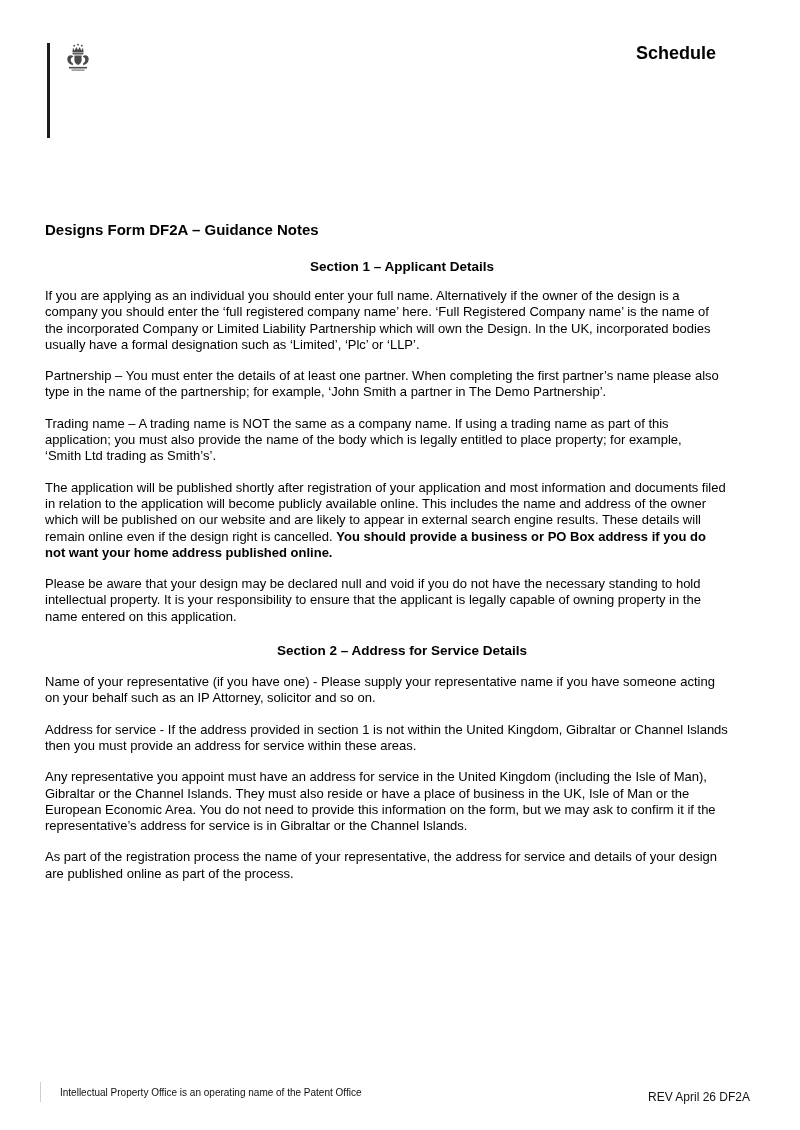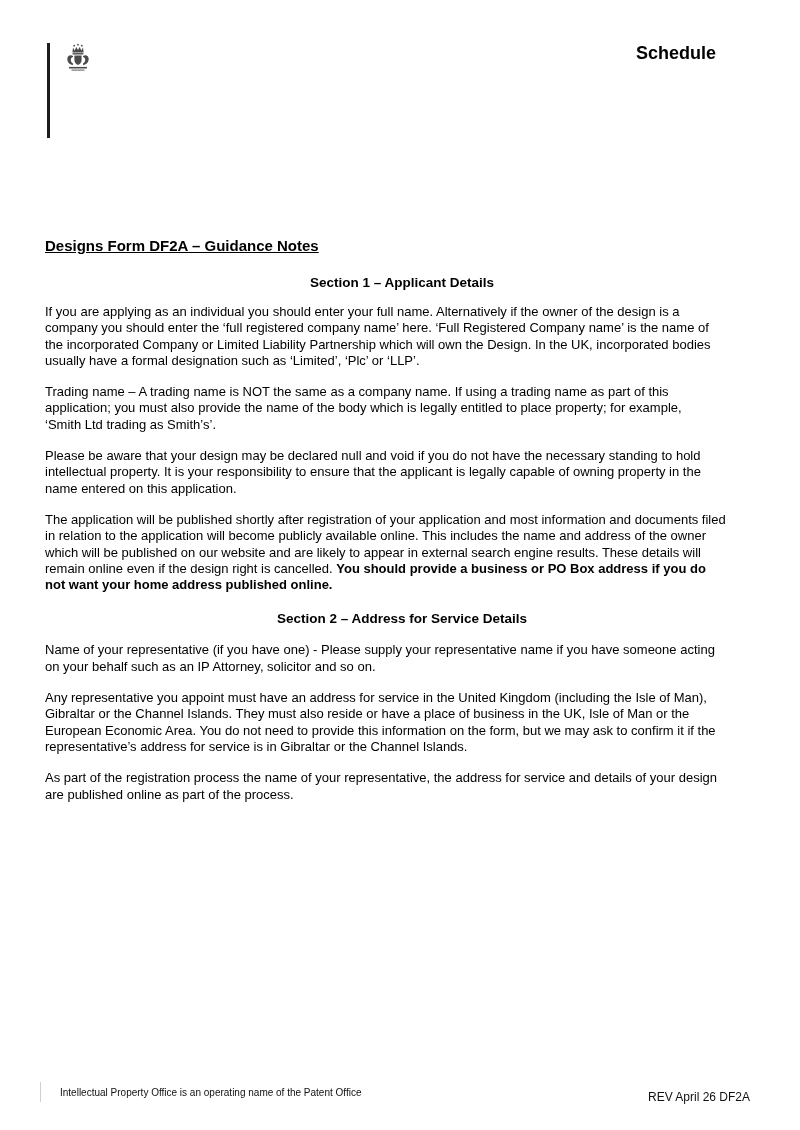--- a/index.html
+++ b/index.html
@@ -51,22 +51,21 @@
   
   .content {
     position: absolute;
     left: 45px;
     top: 221px;
     width: 714px;
   }
   .doc-title {
     font-size: 15px;
     font-weight: bold;
-    margin: 16px 0 21px 0;
-    text-decoration: underline;
+    margin: 0 0 21px 0;
   }
   .section-heading {
     font-size: 13.5px;
     font-weight: bold;
     margin: 0 0 14px 0;
     text-align: center;
   }
   .section-heading.second {
     margin-top: 18px;
     margin-bottom: 16px;
@@ -136,35 +135,39 @@
   <div class="schedule-label">Schedule</div>
 
   <div class="content">
     <h1 class="doc-title">Designs Form DF2A – Guidance Notes</h1>
 
     <h2 class="section-heading">Section 1 – Applicant Details</h2>
     <p class="para">If you are applying as an individual you should enter your full name. Alternatively if the owner of the design is a
 company you should enter the ‘full registered company name’ here. ‘Full Registered Company name’ is the name of
 the incorporated Company or Limited Liability Partnership which will own the Design. In the UK, incorporated bodies
 usually have a formal designation such as ‘Limited’, ‘Plc’ or ‘LLP’.</p>
+    <p class="para">Partnership – You must enter the details of at least one partner. When completing the first partner’s name please also
+type in the name of the partnership; for example, ‘John Smith a partner in The Demo Partnership’.</p>
     <p class="para">Trading name – A trading name is NOT the same as a company name. If using a trading name as part of this
 application; you must also provide the name of the body which is legally entitled to place property; for example,
 ‘Smith Ltd trading as Smith’s’.</p>
-    <p class="para">Please be aware that your design may be declared null and void if you do not have the necessary standing to hold
-intellectual property. It is your responsibility to ensure that the applicant is legally capable of owning property in the
-name entered on this application.</p>
     <p class="para"><span>The application will be published shortly after registration of your application and most information and documents filed
 in relation to the application will become publicly available online. This includes the name and address of the owner
 which will be published on our website and are likely to appear in external search engine results. These details will
 remain online even if the design right is cancelled. </span><strong>You should provide a business or PO Box address if you do
 not want your home address published online.</strong></p>
+    <p class="para">Please be aware that your design may be declared null and void if you do not have the necessary standing to hold
+intellectual property. It is your responsibility to ensure that the applicant is legally capable of owning property in the
+name entered on this application.</p>
 
     <h2 class="section-heading second">Section 2 – Address for Service Details</h2>
     <p class="para">Name of your representative (if you have one) - Please supply your representative name if you have someone acting
 on your behalf such as an IP Attorney, solicitor and so on.</p>
+    <p class="para">Address for service - If the address provided in section 1 is not within the United Kingdom, Gibraltar or Channel Islands
+then you must provide an address for service within these areas.</p>
     <p class="para">Any representative you appoint must have an address for service in the United Kingdom (including the Isle of Man),
 Gibraltar or the Channel Islands. They must also reside or have a place of business in the UK, Isle of Man or the
 European Economic Area. You do not need to provide this information on the form, but we may ask to confirm it if the
 representative’s address for service is in Gibraltar or the Channel Islands.</p>
     <p class="para">As part of the registration process the name of your representative, the address for service and details of your design
 are published online as part of the process.</p>
   </div>
 
   <div class="edge-mark"></div>
   <div class="footer-left">Intellectual Property Office is an operating name of the Patent Office</div>

